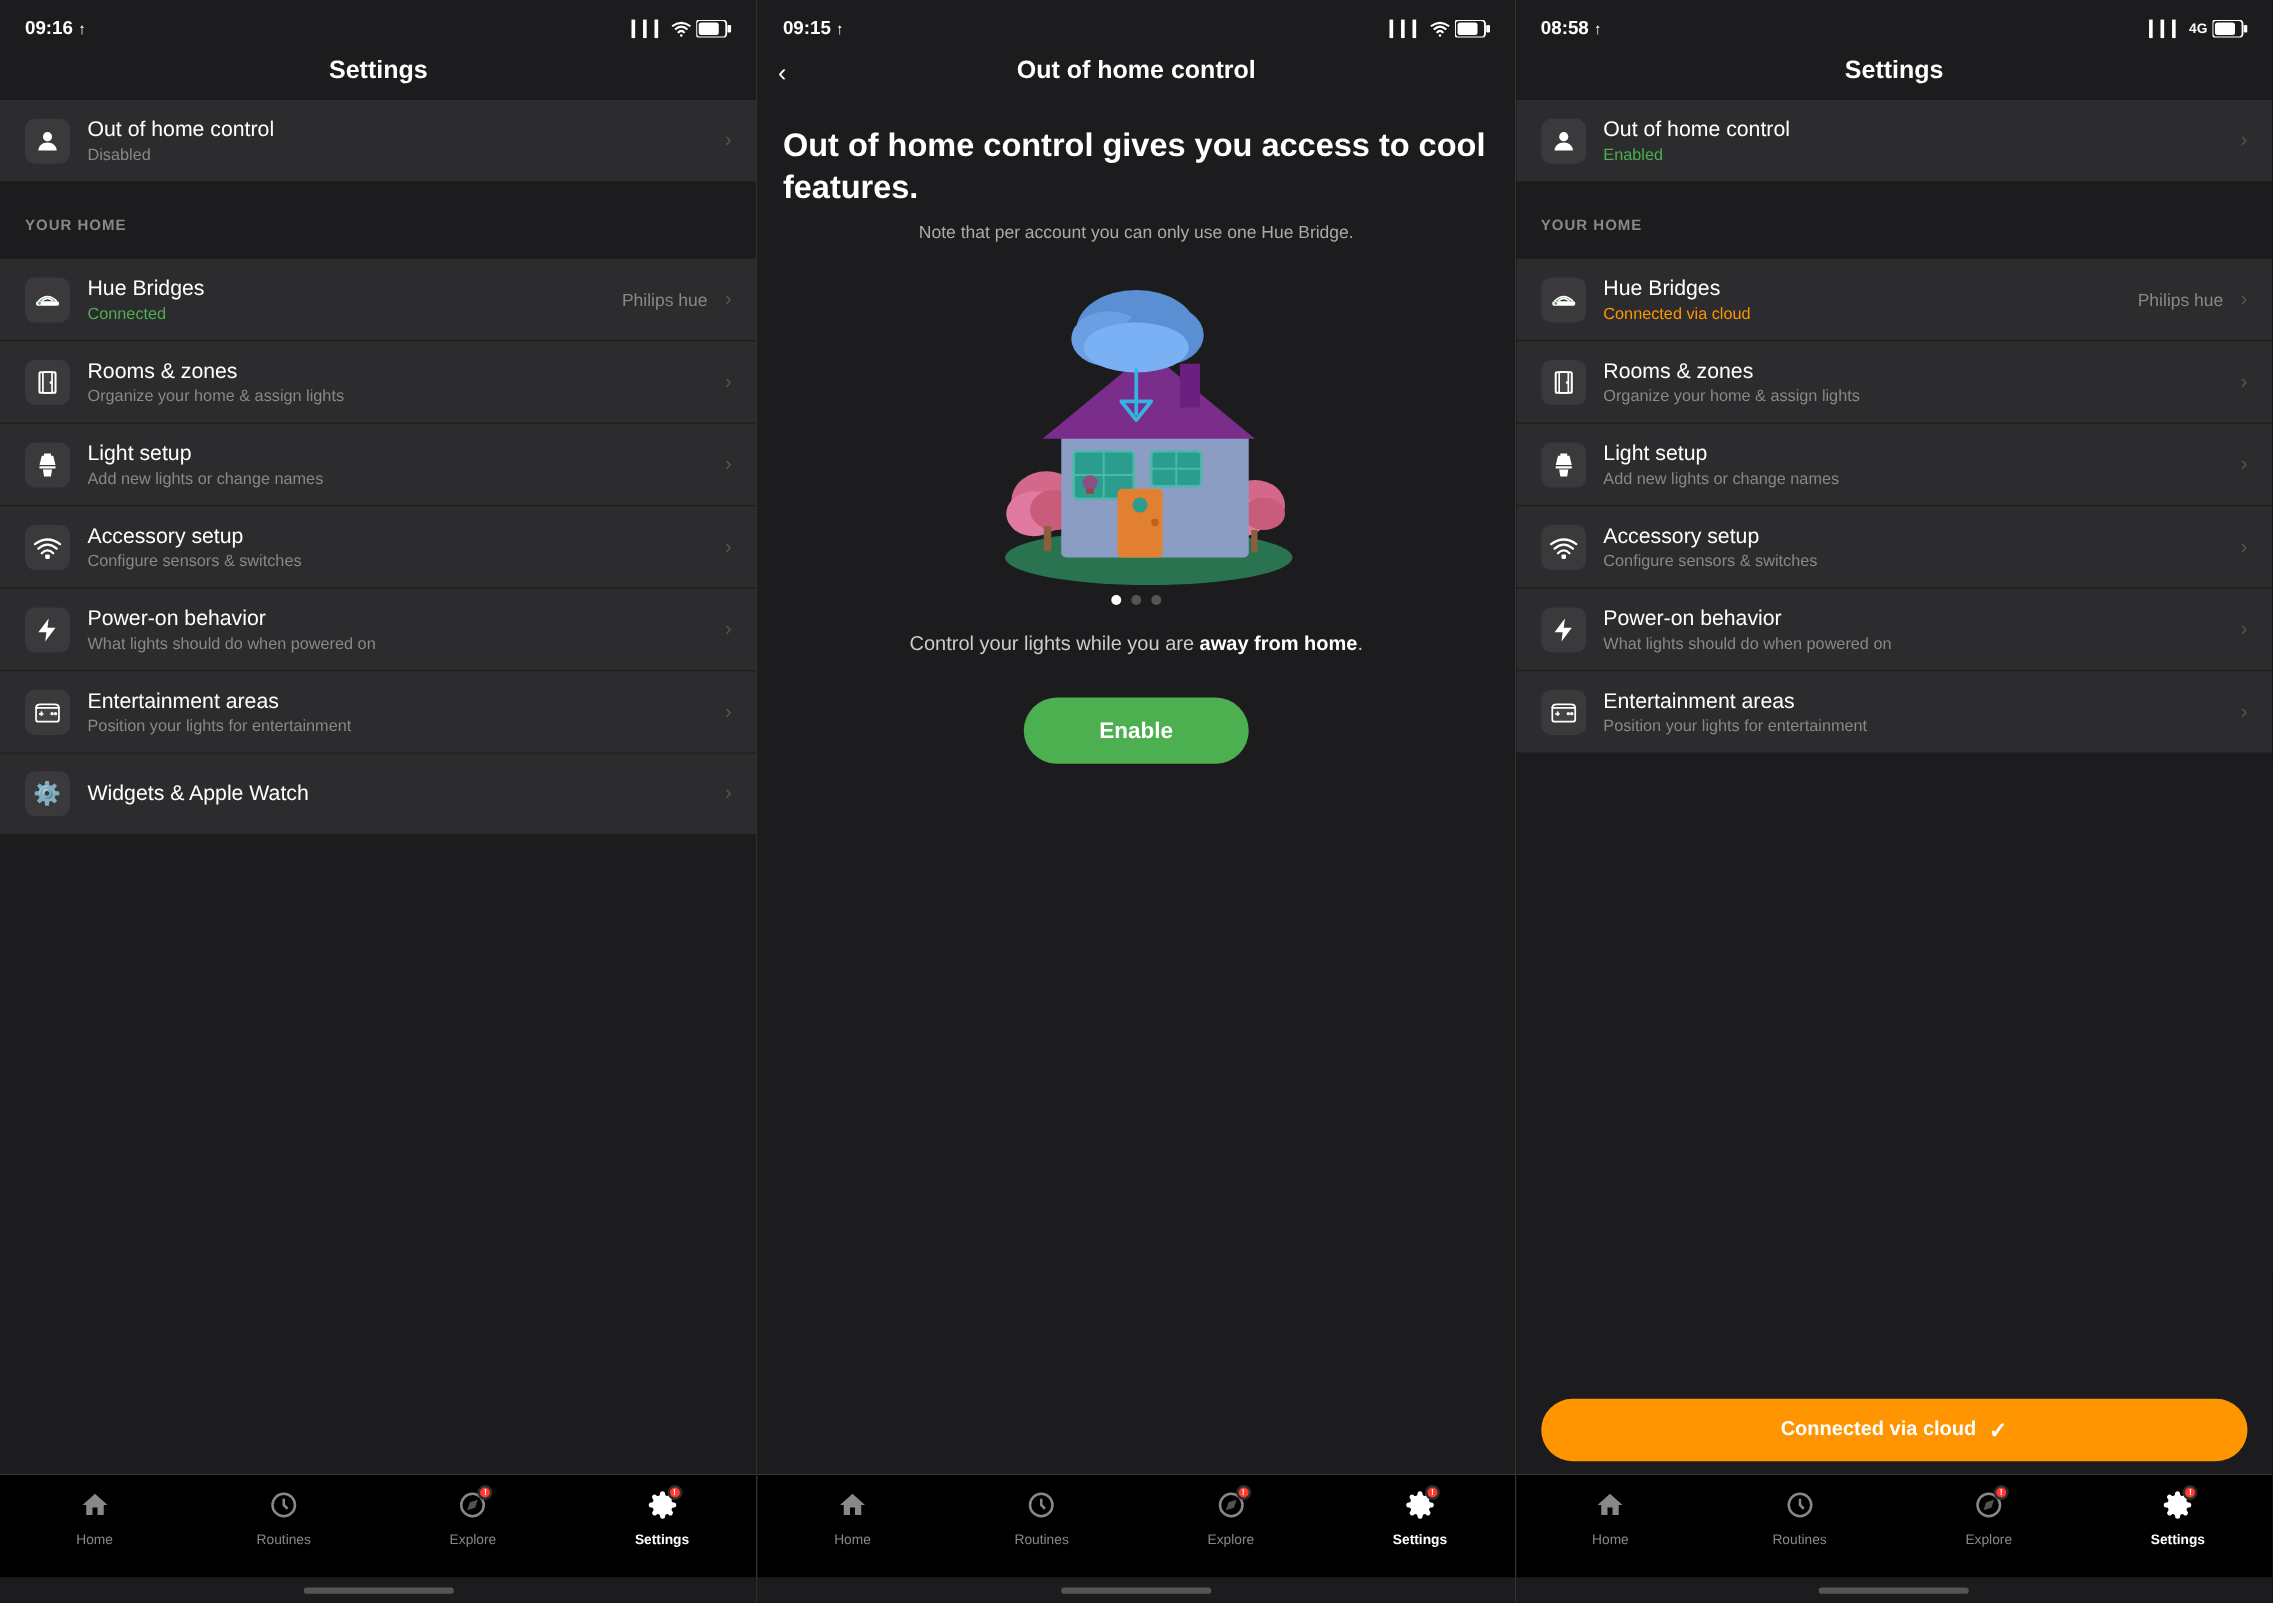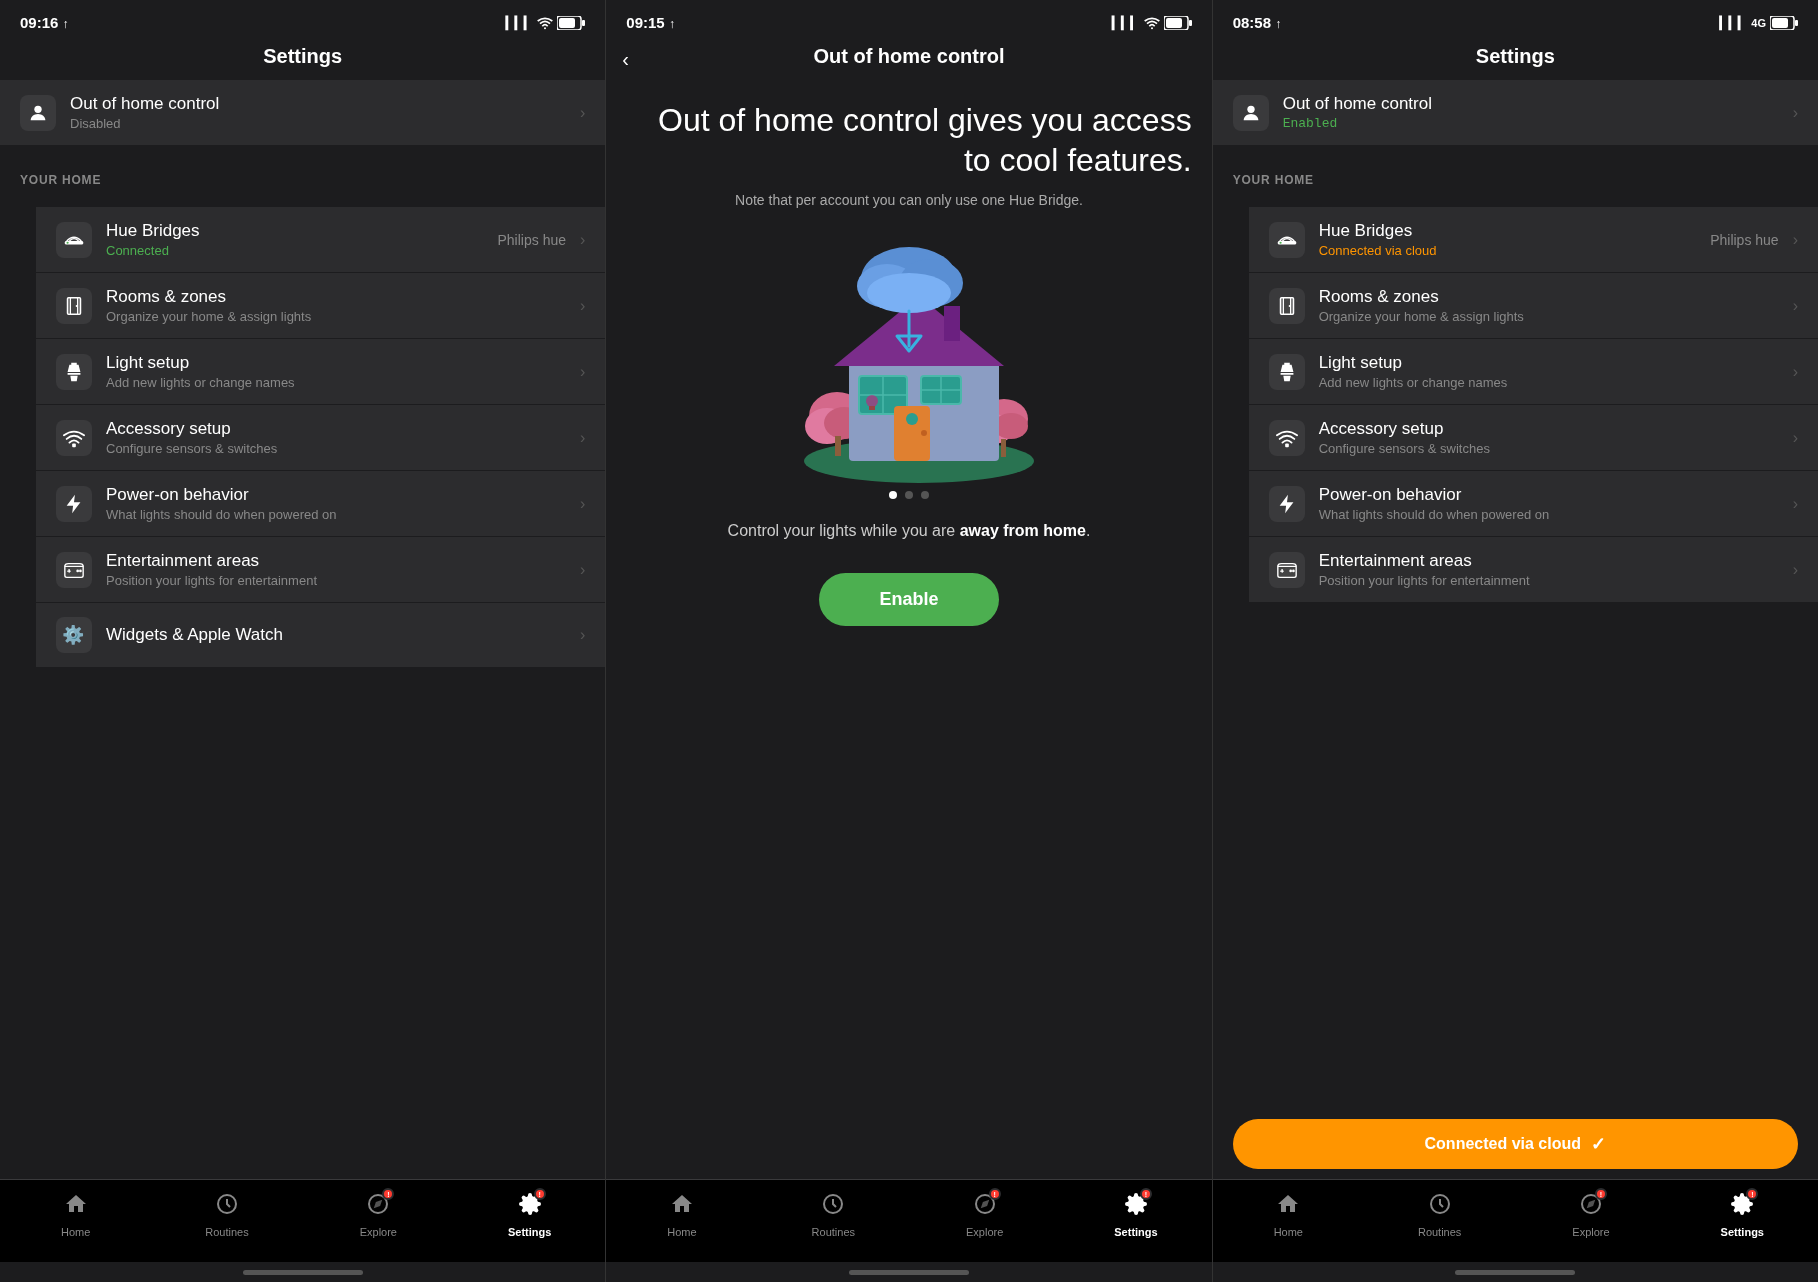--- a/index.html
+++ b/index.html
@@ -78,21 +78,20 @@
       overflow-y: auto;
     }
     .settings-item {
       display: flex;
       align-items: center;
       padding: 14px 20px;
       background: #2c2c2e;
       margin-bottom: 1px;
       cursor: pointer;
       position: relative;
-      margin-left: 36px;
     }
     .settings-item-icon {
       width: 36px;
       height: 36px;
       background: #444;
       border-radius: 8px;
       display: flex;
       align-items: center;
       justify-content: center;
       margin-right: 14px;
@@ -136,23 +135,23 @@
     .oohc-content {
       flex: 1;
       display: flex;
       flex-direction: column;
       align-items: center;
       padding: 20px;
       overflow-y: auto;
     }
     .oohc-title {
       color: #fff;
-      font-size: 32px;
-      font-weight: 400;
-      text-align: right;
+      font-size: 26px;
+      font-weight: 700;
+      text-align: left;
       line-height: 1.25;
       margin-bottom: 10px;
     }
     .oohc-subtitle {
       color: #aaa;
       font-size: 14px;
       text-align: center;
       margin-bottom: 20px;
       line-height: 1.5;
     }
@@ -608,21 +607,21 @@
       <div class="screen-header"><span class="screen-title">Settings</span></div>
       <div class="settings-item profile-item">
     <div class="settings-item-icon" style="background:#3a3a3c;">
           <svg viewBox="0 0 24 24" fill="white" width="22" height="22">
             <circle cx="12" cy="8" r="4"></circle>
             <path d="M4 20c0-4 3.6-7 8-7s8 3 8 7" fill="white"></path>
           </svg>
         </div>
     <div class="settings-item-content">
       <div class="settings-item-title">Out of home control</div>
-      <div class="settings-item-subtitle" style="color:#4caf50;font-family:Liberation Mono, monospace;">Enabled</div>
+      <div class="settings-item-subtitle" style="color:#4caf50;">Enabled</div>
     </div>
     <span class="chevron">›</span>
   </div>
       <div class="settings-list">
         <div>
           <div class="section-label">YOUR HOME</div>
           <div class="settings-item" style="margin-bottom: 1px;">
         <div class="settings-item-icon" style="background:#3a3a3c;">
               <svg viewBox="0 0 24 24" fill="white" width="22" height="22">
                 <rect x="2" y="13" width="20" height="4" rx="1.5"></rect>

